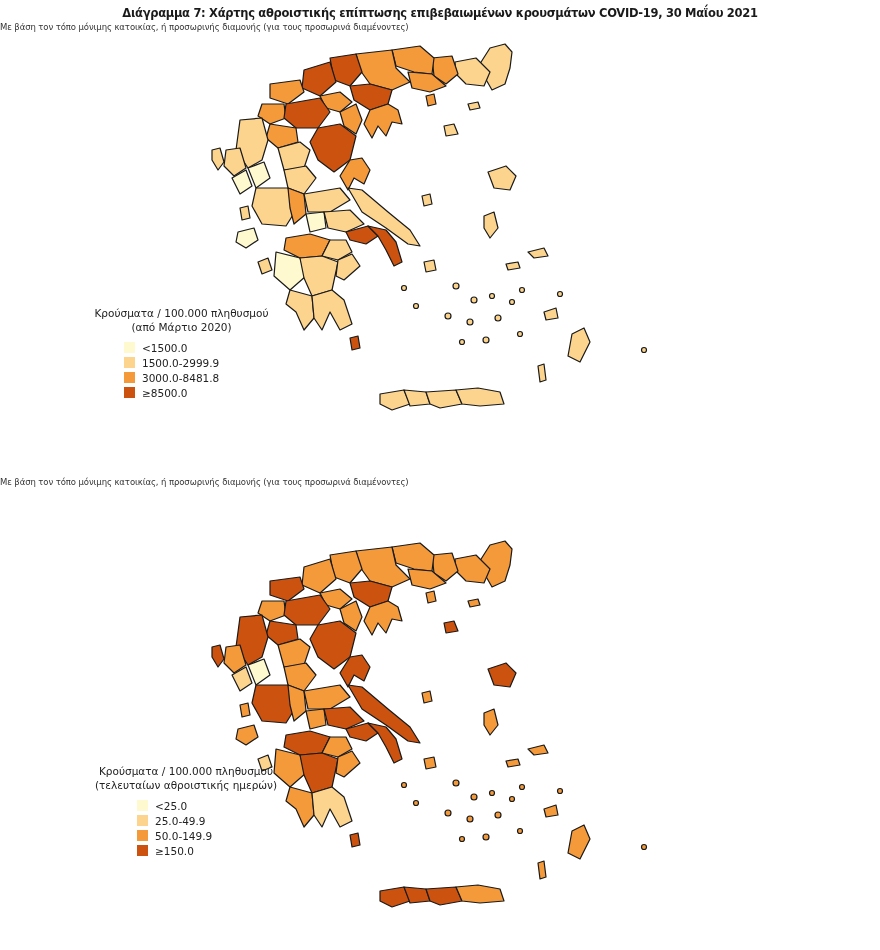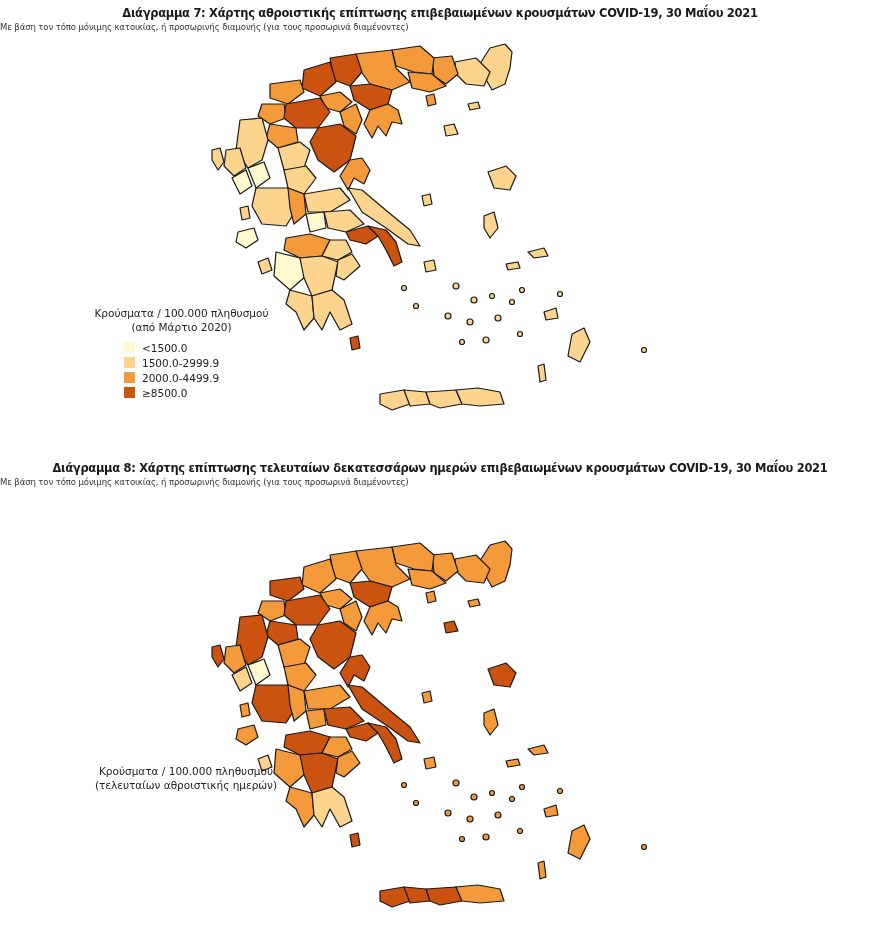--- a/index.html
+++ b/index.html
@@ -123,32 +123,31 @@
       <div class="item">
           <span class="sw" style="background:#fff9d0"></span>
           <span>&lt;1500.0</span>
         </div>
       <div class="item">
           <span class="sw" style="background:#fcd48e"></span>
           <span>1500.0-2999.9</span>
         </div>
       <div class="item">
           <span class="sw" style="background:#f59a3a"></span>
-          <span>2000.0-4499.9</span>
+          <span>3000.0-8481.8</span>
         </div>
       <div class="item">
           <span class="sw" style="background:#cc5210"></span>
           <span>≥8500.0</span>
         </div>
     </div>
   </div>
 </div>
 
 <div class="panel" id="panel2">
-  <div class="title" style="top:6px;">Διάγραμμα 8: Χάρτης επίπτωσης τελευταίων δεκατεσσάρων ημερών επιβεβαιωμένων κρουσμάτων COVID-19, 30 Μαΐου 2021</div>
   <div class="subtitle" style="top:22px;">Με βάση τον τόπο μόνιμης κατοικίας, ή προσωρινής διαμονής (για τους προσωρινά διαμένοντες)</div>
 
   <svg class="map" width="880" height="495" stroke="#1a1a1a" stroke-width="1.2" stroke-linejoin="round">
     <g transform="translate(0,42)">
       <path fill="#f59a3a" d="M490,48 L505,44 L512,52 L510,68 L505,84 L492,90 L484,76 L476,70 Z"></path>
       <path fill="#f59a3a" d="M455,62 L476,58 L490,72 L484,86 L466,84 L456,74 Z"></path>
       <path fill="#f59a3a" d="M432,58 L452,56 L458,74 L446,84 L434,76 Z"></path>
       <path fill="#f59a3a" d="M392,50 L420,46 L434,58 L432,74 L414,72 L396,66 Z"></path>
       <path fill="#f59a3a" d="M408,72 L432,74 L446,86 L430,92 L412,88 Z"></path>
       <path fill="#f59a3a" d="M356,54 L392,50 L396,68 L410,82 L392,90 L370,84 L360,70 Z"></path>
@@ -222,14 +221,32 @@
         <circle cx="560" cy="294" r="2.5"></circle>
           <circle cx="522" cy="290" r="2.5"></circle>
           <circle cx="644" cy="350" r="2.5"></circle>
       </g>
     </g>
   </svg>
 
   <div class="legend" style="left:80px;top:309px;width:212px;">
     <div class="lh">Κρούσματα / 100.000 πληθυσμού</div>
     <div class="lh">(τελευταίων αθροιστικής ημερών)</div>
+    <div class="items" style="margin-left:57px;">
+      <div class="item">
+          <span class="sw" style="background:#fff9d0"></span>
+          <span>&lt;25.0</span>
+        </div>
+      <div class="item">
+          <span class="sw" style="background:#fcd48e"></span>
+          <span>25.0-49.9</span>
+        </div>
+      <div class="item">
+          <span class="sw" style="background:#f59a3a"></span>
+          <span>50.0-149.9</span>
+        </div>
+      <div class="item">
+          <span class="sw" style="background:#cc5210"></span>
+          <span>≥150.0</span>
+        </div>
+    </div>
   </div>
 </div>
 
 </body></html>

